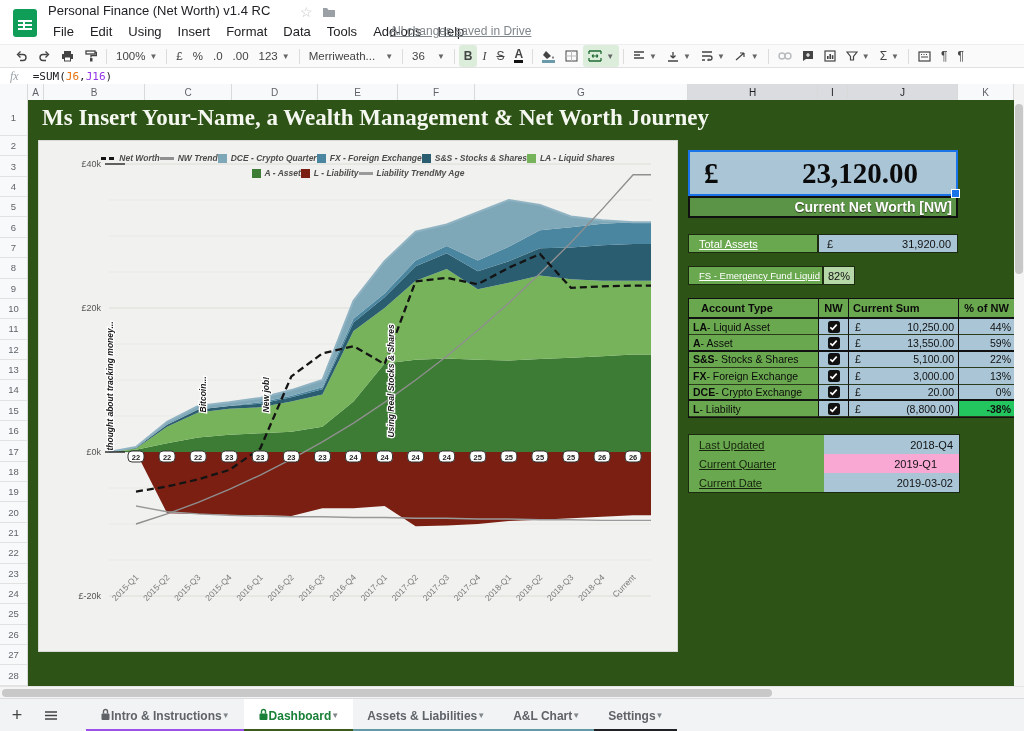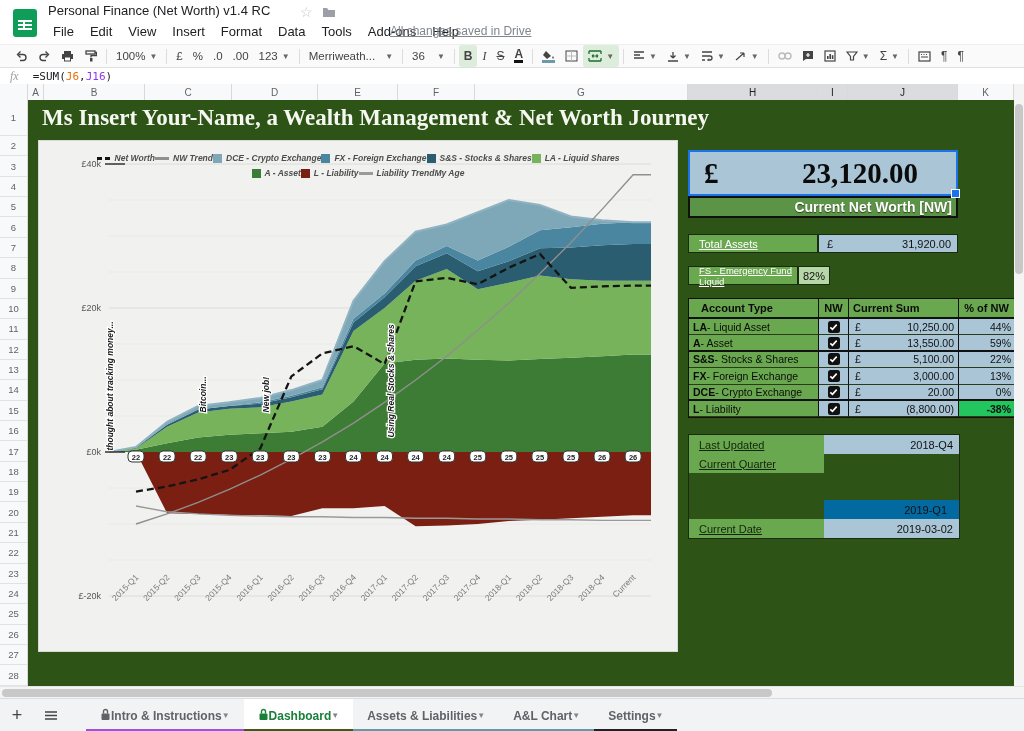--- a/index.html
+++ b/index.html
@@ -103,21 +103,21 @@
       <rect x="11" y="12" width="2" height="10" fill="#fff"></rect>
   </svg>
   <div id="doc-title">Personal Finance (Net Worth) v1.4 RC</div>
   <div id="star-ic">☆</div>
   <svg id="folder-ic" width="14" height="12" viewBox="0 0 14 12">
     <path d="M1 2h4l1.5 2H13v7H1z" fill="#9aa0a6"></path>
   </svg>
   <div id="menu-items">
       <div class="menu-item">File</div>
       <div class="menu-item">Edit</div>
-      <div class="menu-item">View</div>
+      <div class="menu-item">Using</div>
       <div class="menu-item">Insert</div>
       <div class="menu-item">Format</div>
       <div class="menu-item">Data</div>
       <div class="menu-item">Tools</div>
       <div class="menu-item">Add-ons</div>
       <div class="menu-item">Help</div>
     </div>
   <div id="saved-status">All changes saved in Drive</div>
 </div>
 
@@ -450,21 +450,21 @@
           <span class="legit">
             <span class="swline" style="background: repeating-linear-gradient(90deg, rgb(20, 20, 20) 0px, rgb(20, 20, 20) 5px, transparent 5px, transparent 8px);"></span>
             <span>Net Worth</span>
           </span>
           <span class="legit">
             <span class="swline" style="background: rgb(143, 143, 143);"></span>
             <span>NW Trend</span>
           </span>
           <span class="legit">
             <span class="sw" style="background: rgb(126, 167, 184);"></span>
-            <span>DCE - Crypto Exchange</span>
+            <span>DCE - Crypto Quarter</span>
           </span>
           <span class="legit">
             <span class="sw" style="background: rgb(74, 134, 160);"></span>
             <span>FX - Foreign Exchange</span>
           </span>
           <span class="legit">
             <span class="sw" style="background: rgb(43, 93, 112);"></span>
             <span>S&amp;S - Stocks &amp; Shares</span>
           </span>
           <span class="legit">
@@ -505,21 +505,21 @@
 
   <div class="rowline" style="left:660px;top:134px;">
     <div class="lab cellgreen" style="width:130px;">Total Assets</div>
     <div class="val cellblue" style="width:140px;">
       <span style="padding-left:8px;">£</span>
       <span style="margin-left:auto;padding-right:6px;">31,920.00</span>
     </div>
   </div>
 
   <div class="rowline" style="left:660px;top:166px;">
-    <div class="lab cellgreen" style="width:110px;font-size:9.5px;">FS - Emergency Fund Liquid</div>
+    <div class="lab cellgreen" style="width:135px;font-size:9.5px;">FS - Emergency Fund Liquid</div>
     <div class="val" style="width:32px;background:#b6d7a8;border:1px solid #1d2a12;box-sizing:border-box;justify-content:center;color:#111;">82%</div>
   </div>
 
   <div id="acct-table">
       <div class="acct-row acct-head">
         <div class="acct-cell" style="width: 130px; padding-left: 12px;">Account Type</div>
         <div class="acct-cell" style="width: 30px; padding-left: 0px; justify-content: center;">NW</div>
         <div class="acct-cell" style="width: 110px; padding-left: 4px;">Current Sum</div>
         <div class="acct-cell" style="width: 56px; padding-left: 0px; justify-content: center;">% of NW</div>
       </div>
@@ -633,21 +633,21 @@
       </div>
     </div>
 
   <div id="dates-block">
       <div class="date-row">
         <div class="lab" style="width: 130px; background: rgb(106, 168, 79); color: rgb(21, 35, 13); border: none;">Last Updated</div>
         <div class="val" style="width: 140px; background: rgb(170, 198, 214); color: rgb(17, 17, 17); justify-content: flex-end; padding-right: 6px; box-sizing: border-box; border: none;">2018-Q4</div>
       </div>
       <div class="date-row">
         <div class="lab" style="width: 130px; background: rgb(106, 168, 79); color: rgb(21, 35, 13); border: none;">Current Quarter</div>
-        <div class="val" style="width: 140px; background: #0369a1; color: rgb(17, 17, 17); justify-content: flex-end; padding-right: 12px; box-sizing: border-box; border: none; margin-top: 46px;">2019-Q1</div>
+        <div class="val" style="width: 140px; background: #f9a8d4; color: rgb(17, 17, 17); justify-content: flex-end; padding-right: 22px; box-sizing: border-box; border: none;">2019-Q1</div>
       </div>
       <div class="date-row">
         <div class="lab" style="width: 130px; background: rgb(106, 168, 79); color: rgb(21, 35, 13); border: none;">Current Date</div>
         <div class="val" style="width: 140px; background: rgb(170, 198, 214); color: rgb(17, 17, 17); justify-content: flex-end; padding-right: 6px; box-sizing: border-box; border: none;">2019-03-02</div>
       </div>
     </div>
 </div>
 
 <div id="hscroll">
     <div id="hthumb"></div>

